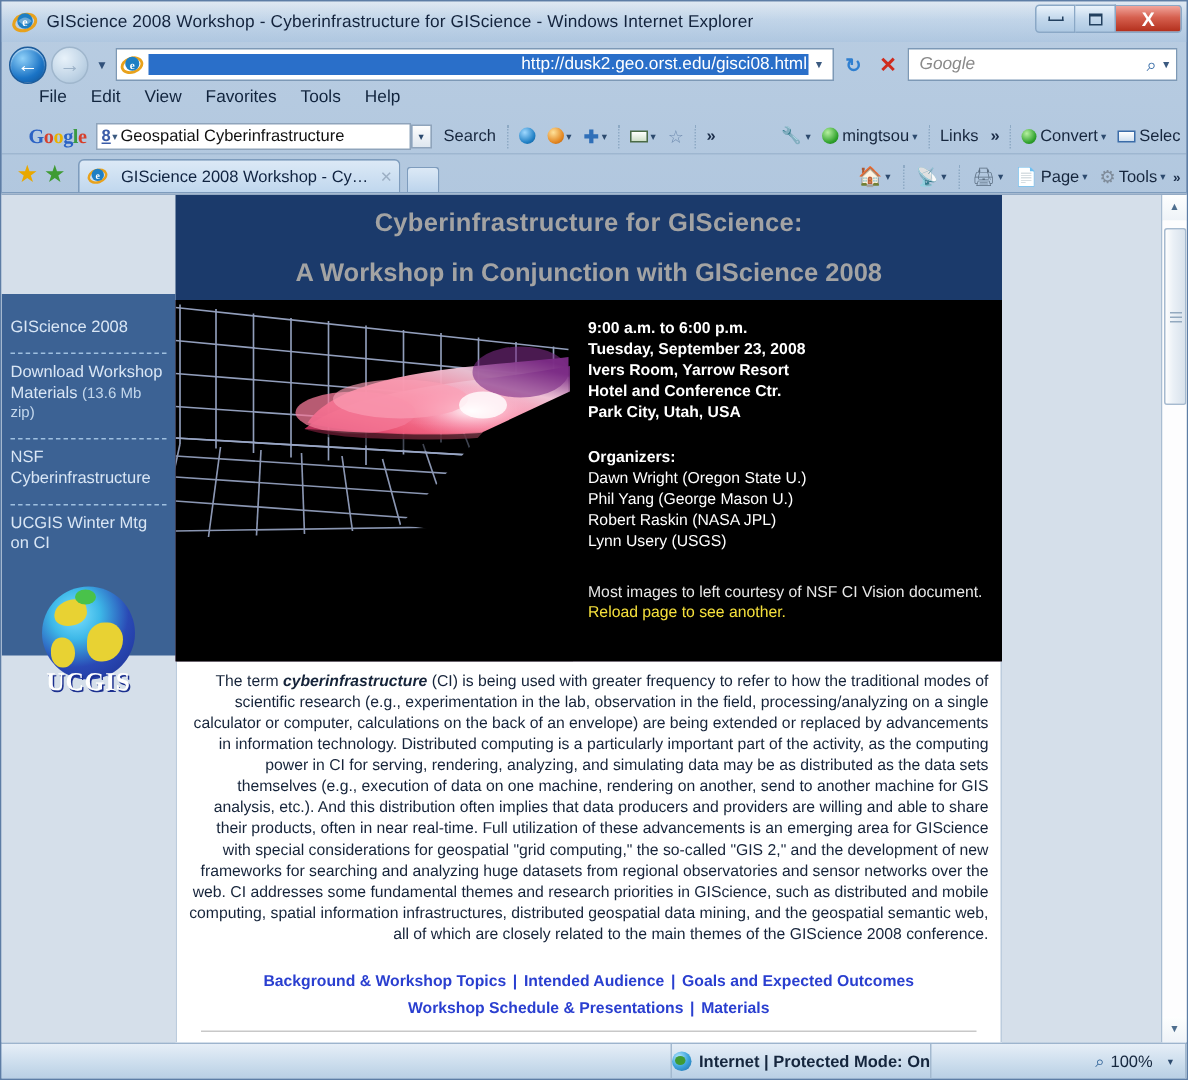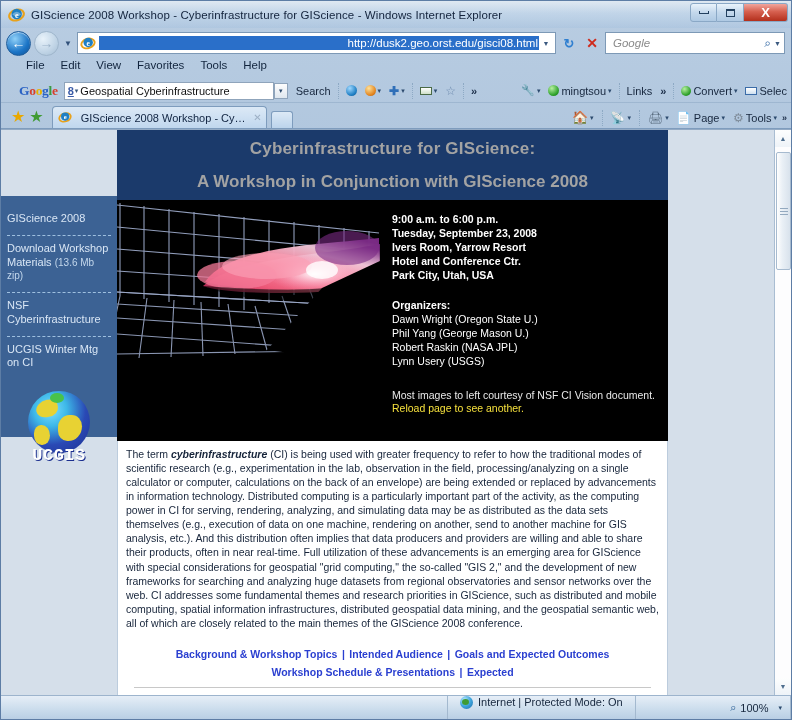--- a/index.html
+++ b/index.html
@@ -223,38 +223,38 @@
     width: 62px; height: 62px; border-radius:50%;
     background: radial-gradient(circle at 36% 30%, #7fe1ff 0%, #3db8e8 28%, #2a49b5 60%, #1b2f8f 100%);
     margin: 0 auto; position: relative; overflow: hidden;
   }
   .land1{position:absolute;left:8px;top:9px;width:22px;height:17px;background:#e8d233;border-radius:60% 40% 50% 45%;transform:rotate(-10deg);}
   .land2{position:absolute;left:30px;top:24px;width:24px;height:26px;background:#e8d233;border-radius:50% 45% 60% 40%;}
   .land3{position:absolute;left:6px;top:34px;width:16px;height:20px;background:#e8d233;border-radius:45% 55% 50% 50%;}
   .land4{position:absolute;left:22px;top:2px;width:14px;height:10px;background:#49c24a;border-radius:50%;}
   .ucgis-text{
     position:absolute; left:0; right:0; bottom:-2px; text-align:center;
-    font-family:Liberation Mono, monospace; font-weight:bold; font-size:17px;
+    font-family:Liberation Serif, serif; font-weight:bold; font-size:17px;
     color:#fff; letter-spacing:.5px; text-shadow: 1px 1px 0 #1b2f8f;
   }
   .viz {
     width: 265px; flex: 0 0 265px; height: 241px; position: relative;
     background: #000; overflow: hidden;
   }
   .infopanel {
     flex: 1 1 auto; background:#000; color:#fff; padding: 13px 10px 0 10px;
     font-size: 10.5px; line-height: 1.33;
   }
   .infopanel .bold { font-weight: bold; }
   .infopanel .gap { height: 16px; }
   .infopanel .note { color:#e8e8e8; margin-top: 4px; }
   .infopanel .reload { color: #f5e03c; }
   .body-text {
     background:#fff; color:#16243a; font-size: 10.5px; line-height: 1.34;
-    padding: 6px 8px 8px 8px; text-align: left;
+    padding: 6px 8px 8px 8px; text-align: right;
     border-left: 1px solid #bcccdd; border-right:1px solid #bcccdd;
   }
   .body-text i { font-weight: bold; font-style: italic;}
   .navlinks {
     background:#fff; text-align:center; padding: 6px 6px 8px;
     border-left: 1px solid #bcccdd; border-right:1px solid #bcccdd;
   }
   .navlinks a {
     color: #2a3fd0; font-size: 10.5px; font-weight: bold; text-decoration:none;
   }
@@ -279,23 +279,23 @@
   .grip div { height:1px; background:#93a9bf; margin:2px 0;}
   
   .statusbar {
     height: 24px; flex: 0 0 24px; display:flex; align-items:center;
     border-top:1px solid #9db4cd;
     background: linear-gradient(180deg,#e6eef7,#cadcec 60%,#b9cfe4);
     font-size: 11px; color:#15263d; padding-left: 6px;
   }
   .sb-spacer{ flex:1 1 auto;}
   .zone {
-    display:flex; gap:5px;
+    display:flex; align-items:center; gap:5px;
     border-left:1px solid #a3b9cf; border-right:1px solid #a3b9cf;
-    height: 100%; padding: 0 12px;
+    height: 100%; padding: 0 0; font-weight: bold;
   }
   .zone-globe {
     width:13px;height:13px;border-radius:50%;
     background: radial-gradient(circle at 35% 30%, #b7e8ff, #3ea5dd 50%, #1b6aa8 100%);
     position:relative; overflow:hidden;
   }
   .zone-globe::after{content:'';position:absolute;left:2px;top:3px;width:7px;height:6px;background:#3f9b33;border-radius:50%;}
   .zoom-area {
     display:flex; align-items:center; gap:4px; padding: 0 8px 0 10px;
     height:100%; border-right:1px solid #a3b9cf;
@@ -593,21 +593,21 @@
           <div>
             <a>Background &amp; Workshop Topics</a>
             <span class="sep">|</span>
             <a>Intended Audience</a>
             <span class="sep">|</span>
             <a>Goals and Expected Outcomes</a>
           </div>
           <div>
             <a>Workshop Schedule &amp; Presentations</a>
             <span class="sep">|</span>
-            <a>Expected</a>
+            <a>Materials</a>
           </div>
           <div class="rule"></div>
         </div>
 
       </div>
     </div>
 
     <div class="vscroll">
       <div class="sc-arrow">▲</div>
       <div class="sc-track"></div>

